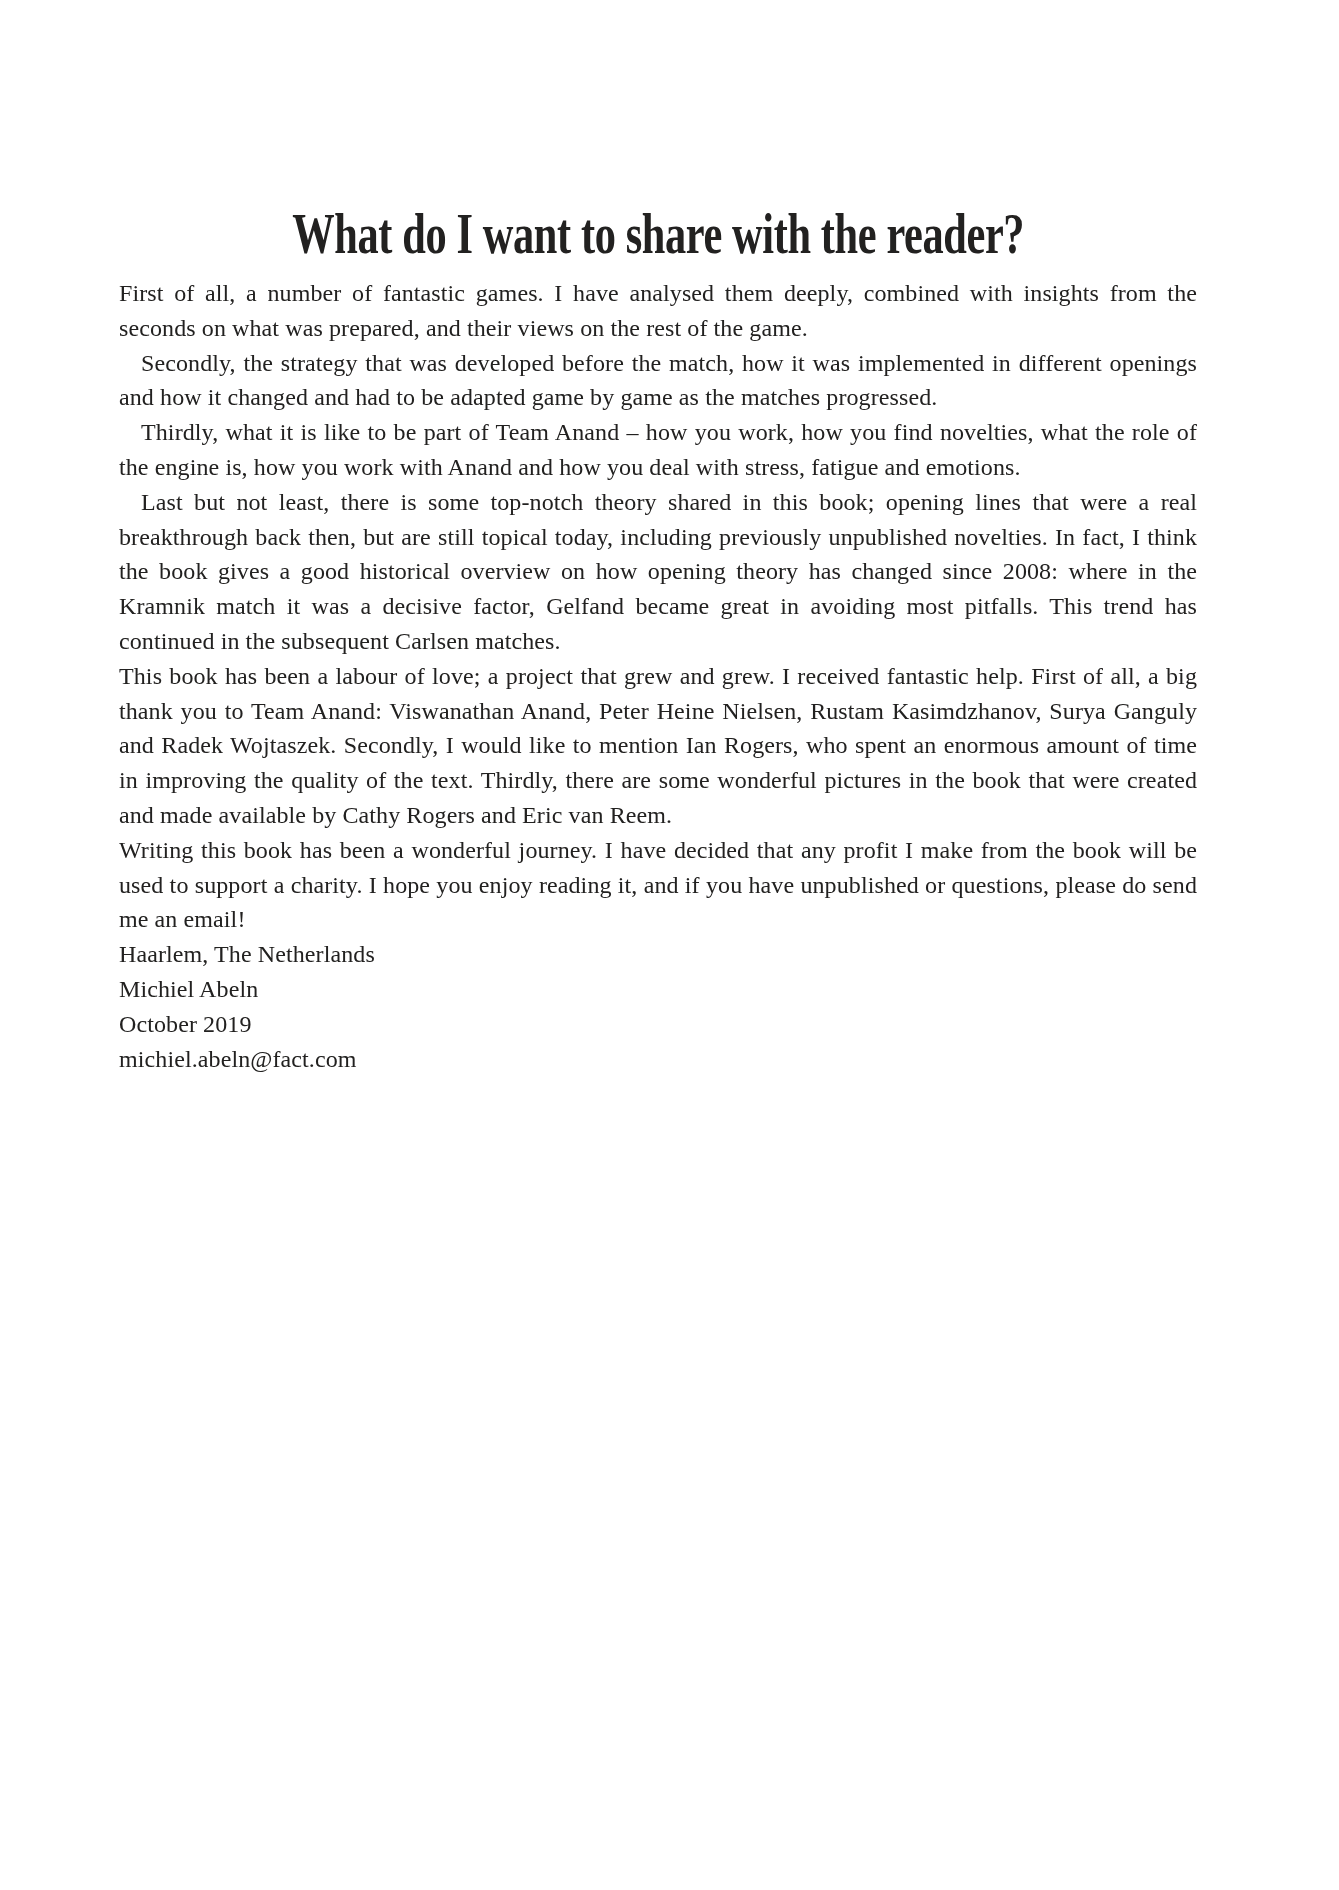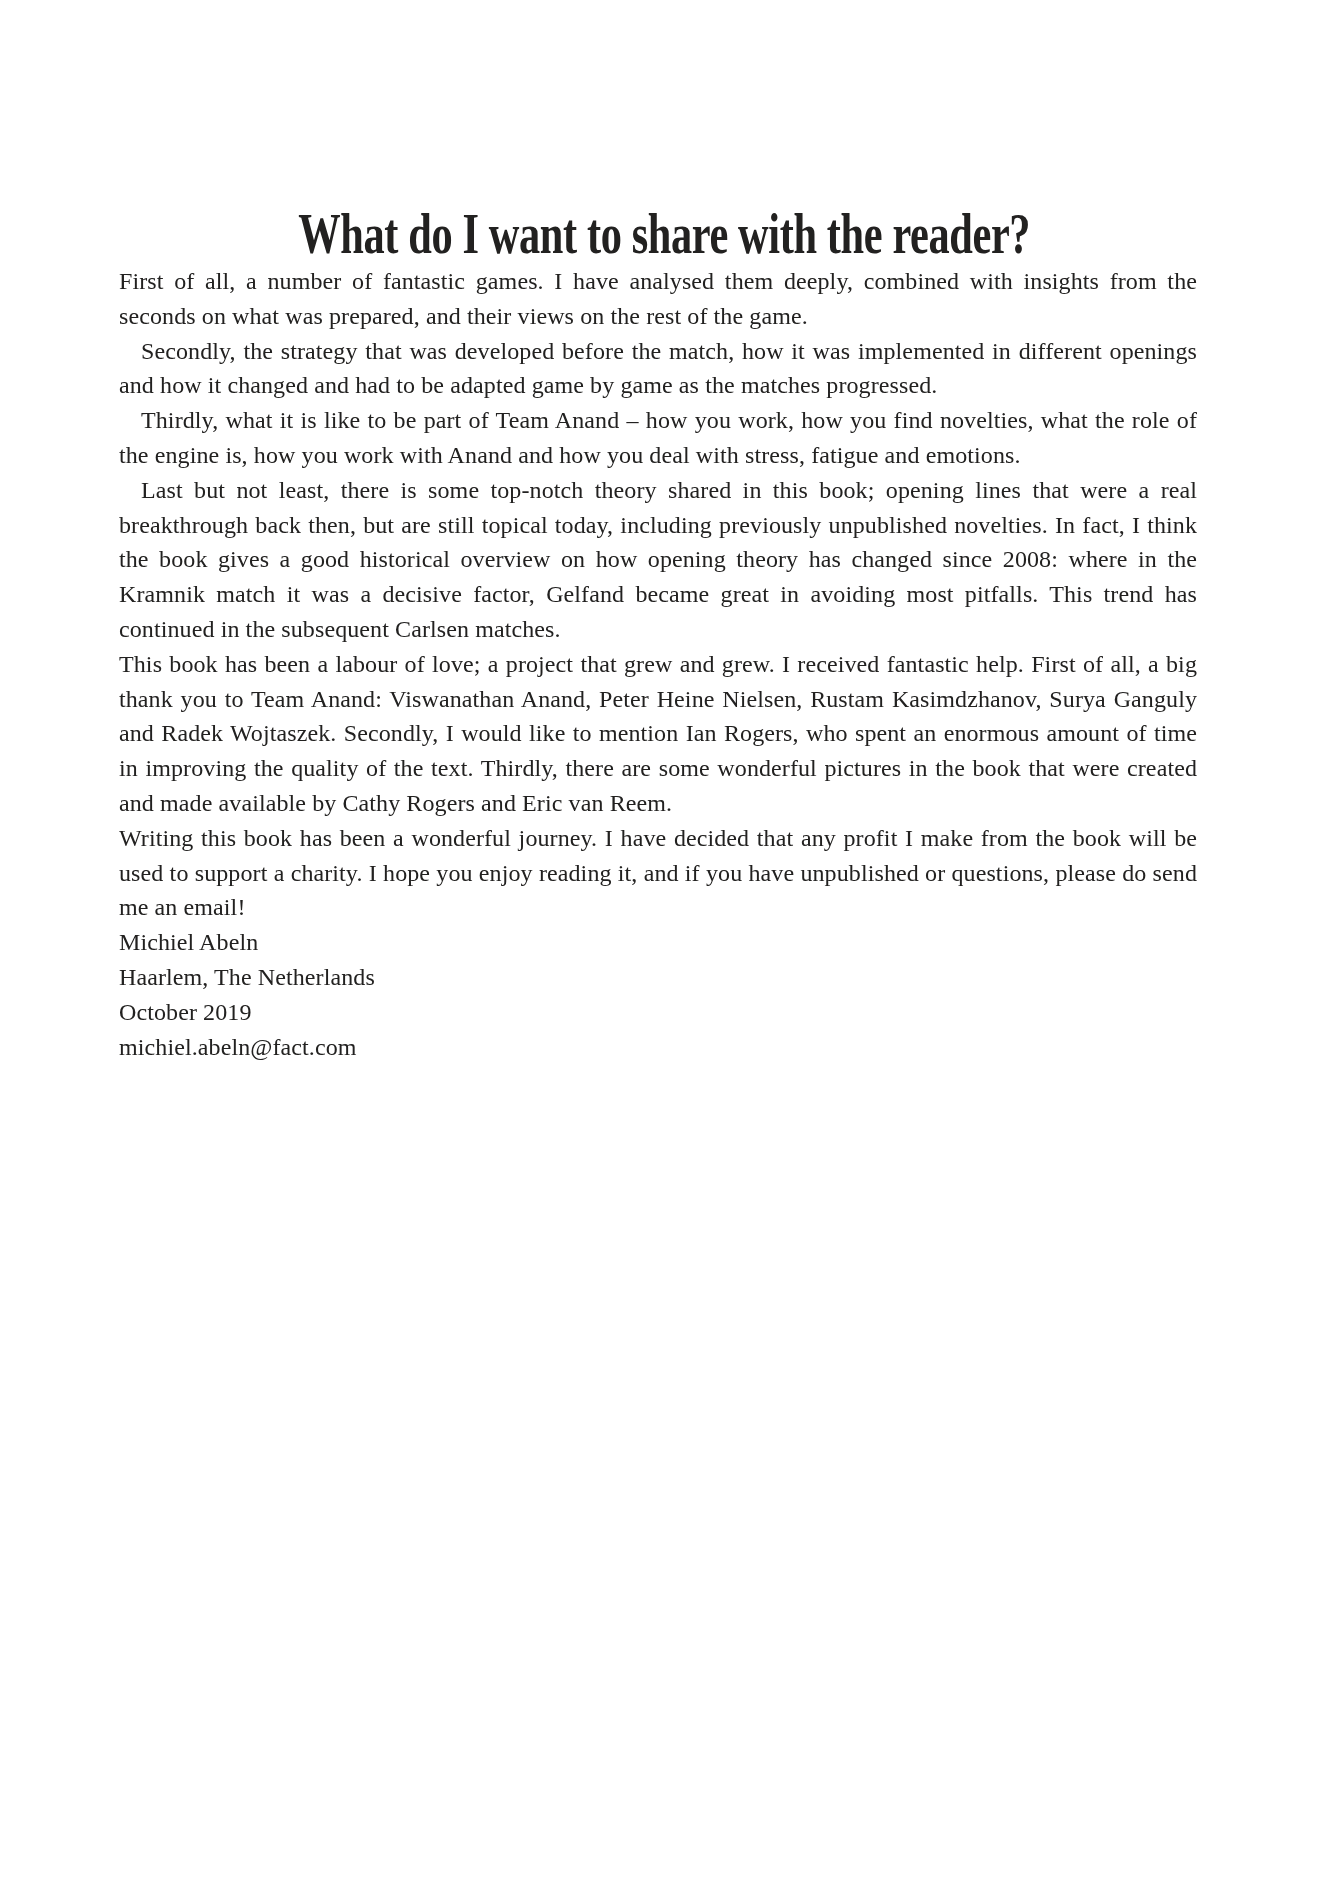--- a/index.html
+++ b/index.html
@@ -12,37 +12,37 @@
     width: 1339px;
     height: 1890px;
     background: #ffffff;
     color: #222120;
     font-family: "Liberation Serif", serif;
     overflow: hidden;
   }
   .title {
     position: absolute;
     top: 166px;
-    left: 125px;
+    left: 119px;
     width: 1078px;
     text-align: center;
     font-weight: bold;
     font-size: 58px;
     line-height: 1;
     white-space: nowrap;
   }
   .title .condense {
     display: inline-block;
     transform: scaleX(0.73);
     transform-origin: 50% 50%;
     letter-spacing: -0.5px;
   }
   .content {
     position: absolute;
-    top: 264px;
+    top: 276px;
     left: 119px;
     width: 1078px;
     font-size: 24px;
     line-height: 34.8px;
     text-align: justify;
     letter-spacing: 0.1px;
   }
   .content p {
     margin: 0;
     padding: 0;
@@ -81,22 +81,22 @@
 
     <p class="indent">Thirdly, what it is like to be part of Team Anand – how you work, how you find novelties, what the role of the engine is, how you work with Anand and how you deal with stress, fatigue and emotions.</p>
 
     <p class="indent">Last but not least, there is some top-notch theory shared in this book; opening lines that were a real breakthrough back then, but are still topical today, including previously unpublished novelties. In fact, I think the book gives a good historical overview on how opening theory has changed since 2008: where in the Kramnik match it was a decisive factor, Gelfand became great in avoiding most pitfalls. This trend has continued in the subsequent Carlsen matches.</p>
 
     <p class="gap">This book has been a labour of love; a project that grew and grew. I received fantastic help. First of all, a big thank you to Team Anand: Viswanathan Anand, Peter Heine Nielsen, Rustam Kasimdzhanov, Surya Ganguly and Radek Wojtaszek. Secondly, I would like to mention Ian Rogers, who spent an enormous amount of time in improving the quality of the text. Thirdly, there are some wonderful pictures in the book that were created and made available by Cathy Rogers and Eric van Reem.</p>
 
     <p class="gap">Writing this book has been a wonderful journey. I have decided that any profit I make from the book will be used to support a charity. I hope you enjoy reading it, and if you have unpublished or questions, please do send me an email!</p>
 
     <div class="signature gap">
+      <div>Haarlem, The Netherlands</div>
       <div>Michiel Abeln</div>
-      <div>Haarlem, The Netherlands</div>
       <div>October 2019</div>
     </div>
 
     <div class="email-line gap">michiel.abeln@fact.com</div>
 
   </div>
 
 </div>
 
 </body></html>

